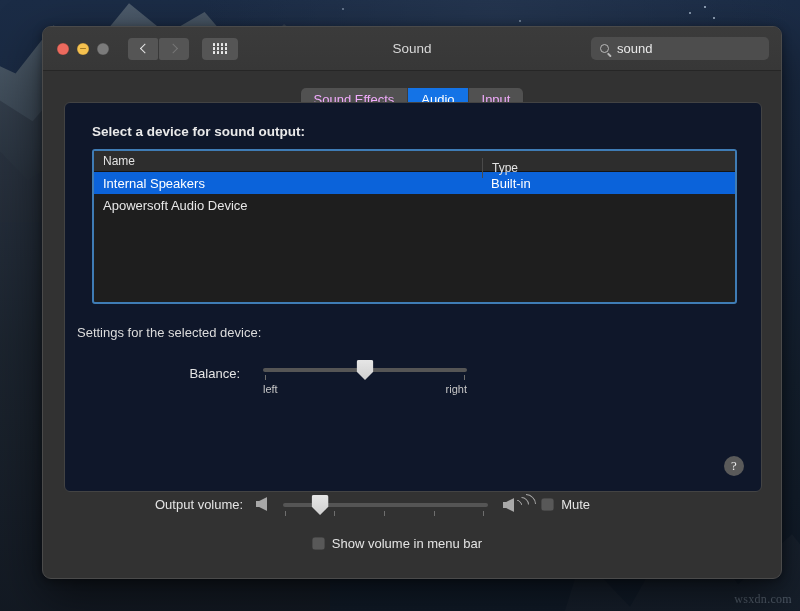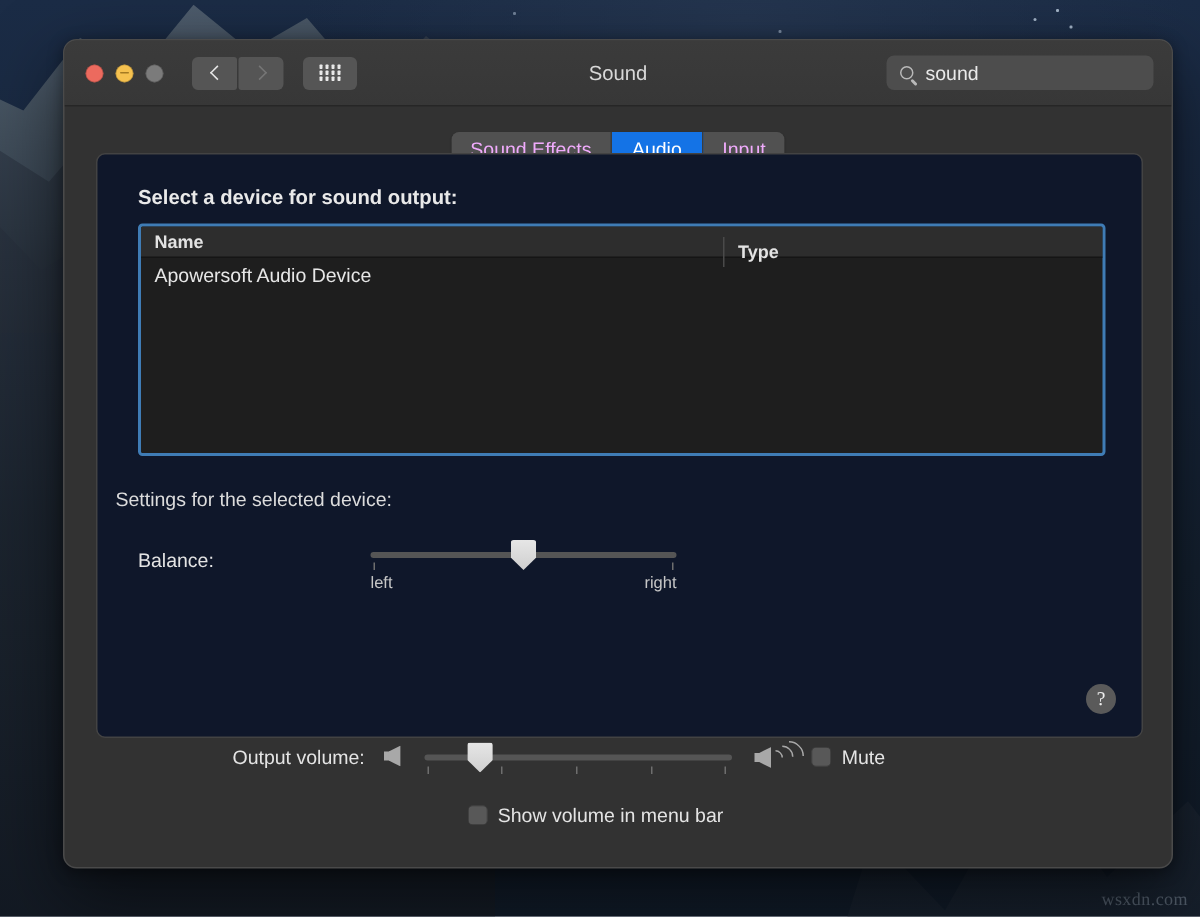--- a/index.html
+++ b/index.html
@@ -268,21 +268,21 @@
     overflow: hidden;
   }
   .dl-header {
     display: flex;
     height: 21px;
     background: #2d2d2d;
     border-bottom: 1px solid #151515;
     align-items: center;
     font-size: 12px;
     color: #e3e3e3;
-    font-weight: bold;
+    font-weight: normal;
   }
   .dl-col-name { width: 388px; padding-left: 9px; }
   .dl-col-type { flex: 1; padding-left: 9px; border-left: 1px solid #4a4a4a; height: 100%; display: flex; align-items: center; margin-top: 13px; }
   .dl-row {
     display: flex;
     height: 22px;
     align-items: center;
     font-size: 13px;
     color: #e7e7e7;
   }
@@ -300,23 +300,24 @@
   .balance-row {
     display: flex;
     align-items: flex-start;
     margin-top: 22px;
     padding-left: 27px;
   }
   .balance-caption {
     font-size: 13px;
     color: #e4e4e4;
     width: 148px;
+    text-align: right;
     padding-top: 4px;
   }
-  .slider-block { margin-left: 7px; position: relative; width: 204px; }
+  .slider-block { margin-left: 23px; position: relative; width: 204px; }
 
   .track {
     position: relative;
     height: 4px;
     background: #555555;
     border-radius: 2px;
     margin-top: 6px;
   }
   .thumb {
     position: absolute;
@@ -502,20 +503,24 @@
       </div>
     </div>
 
     <div class="panel">
       <div class="panel-label">Select a device for sound output:</div>
 
       <div class="devicelist">
         <div class="dl-header">
           <div class="dl-col-name">Name</div>
           <div class="dl-col-type">Type</div>
+        </div>
+        <div class="dl-row selected">
+          <div class="dl-cell-name">Internal Speakers</div>
+          <div class="dl-cell-type">Built-in</div>
         </div>
         <div class="dl-row">
           <div class="dl-cell-name">Apowersoft Audio Device</div>
           <div class="dl-cell-type"></div>
         </div>
       </div>
 
       <div class="settings-label">Settings for the selected device:</div>
 
       <div class="balance-row">

